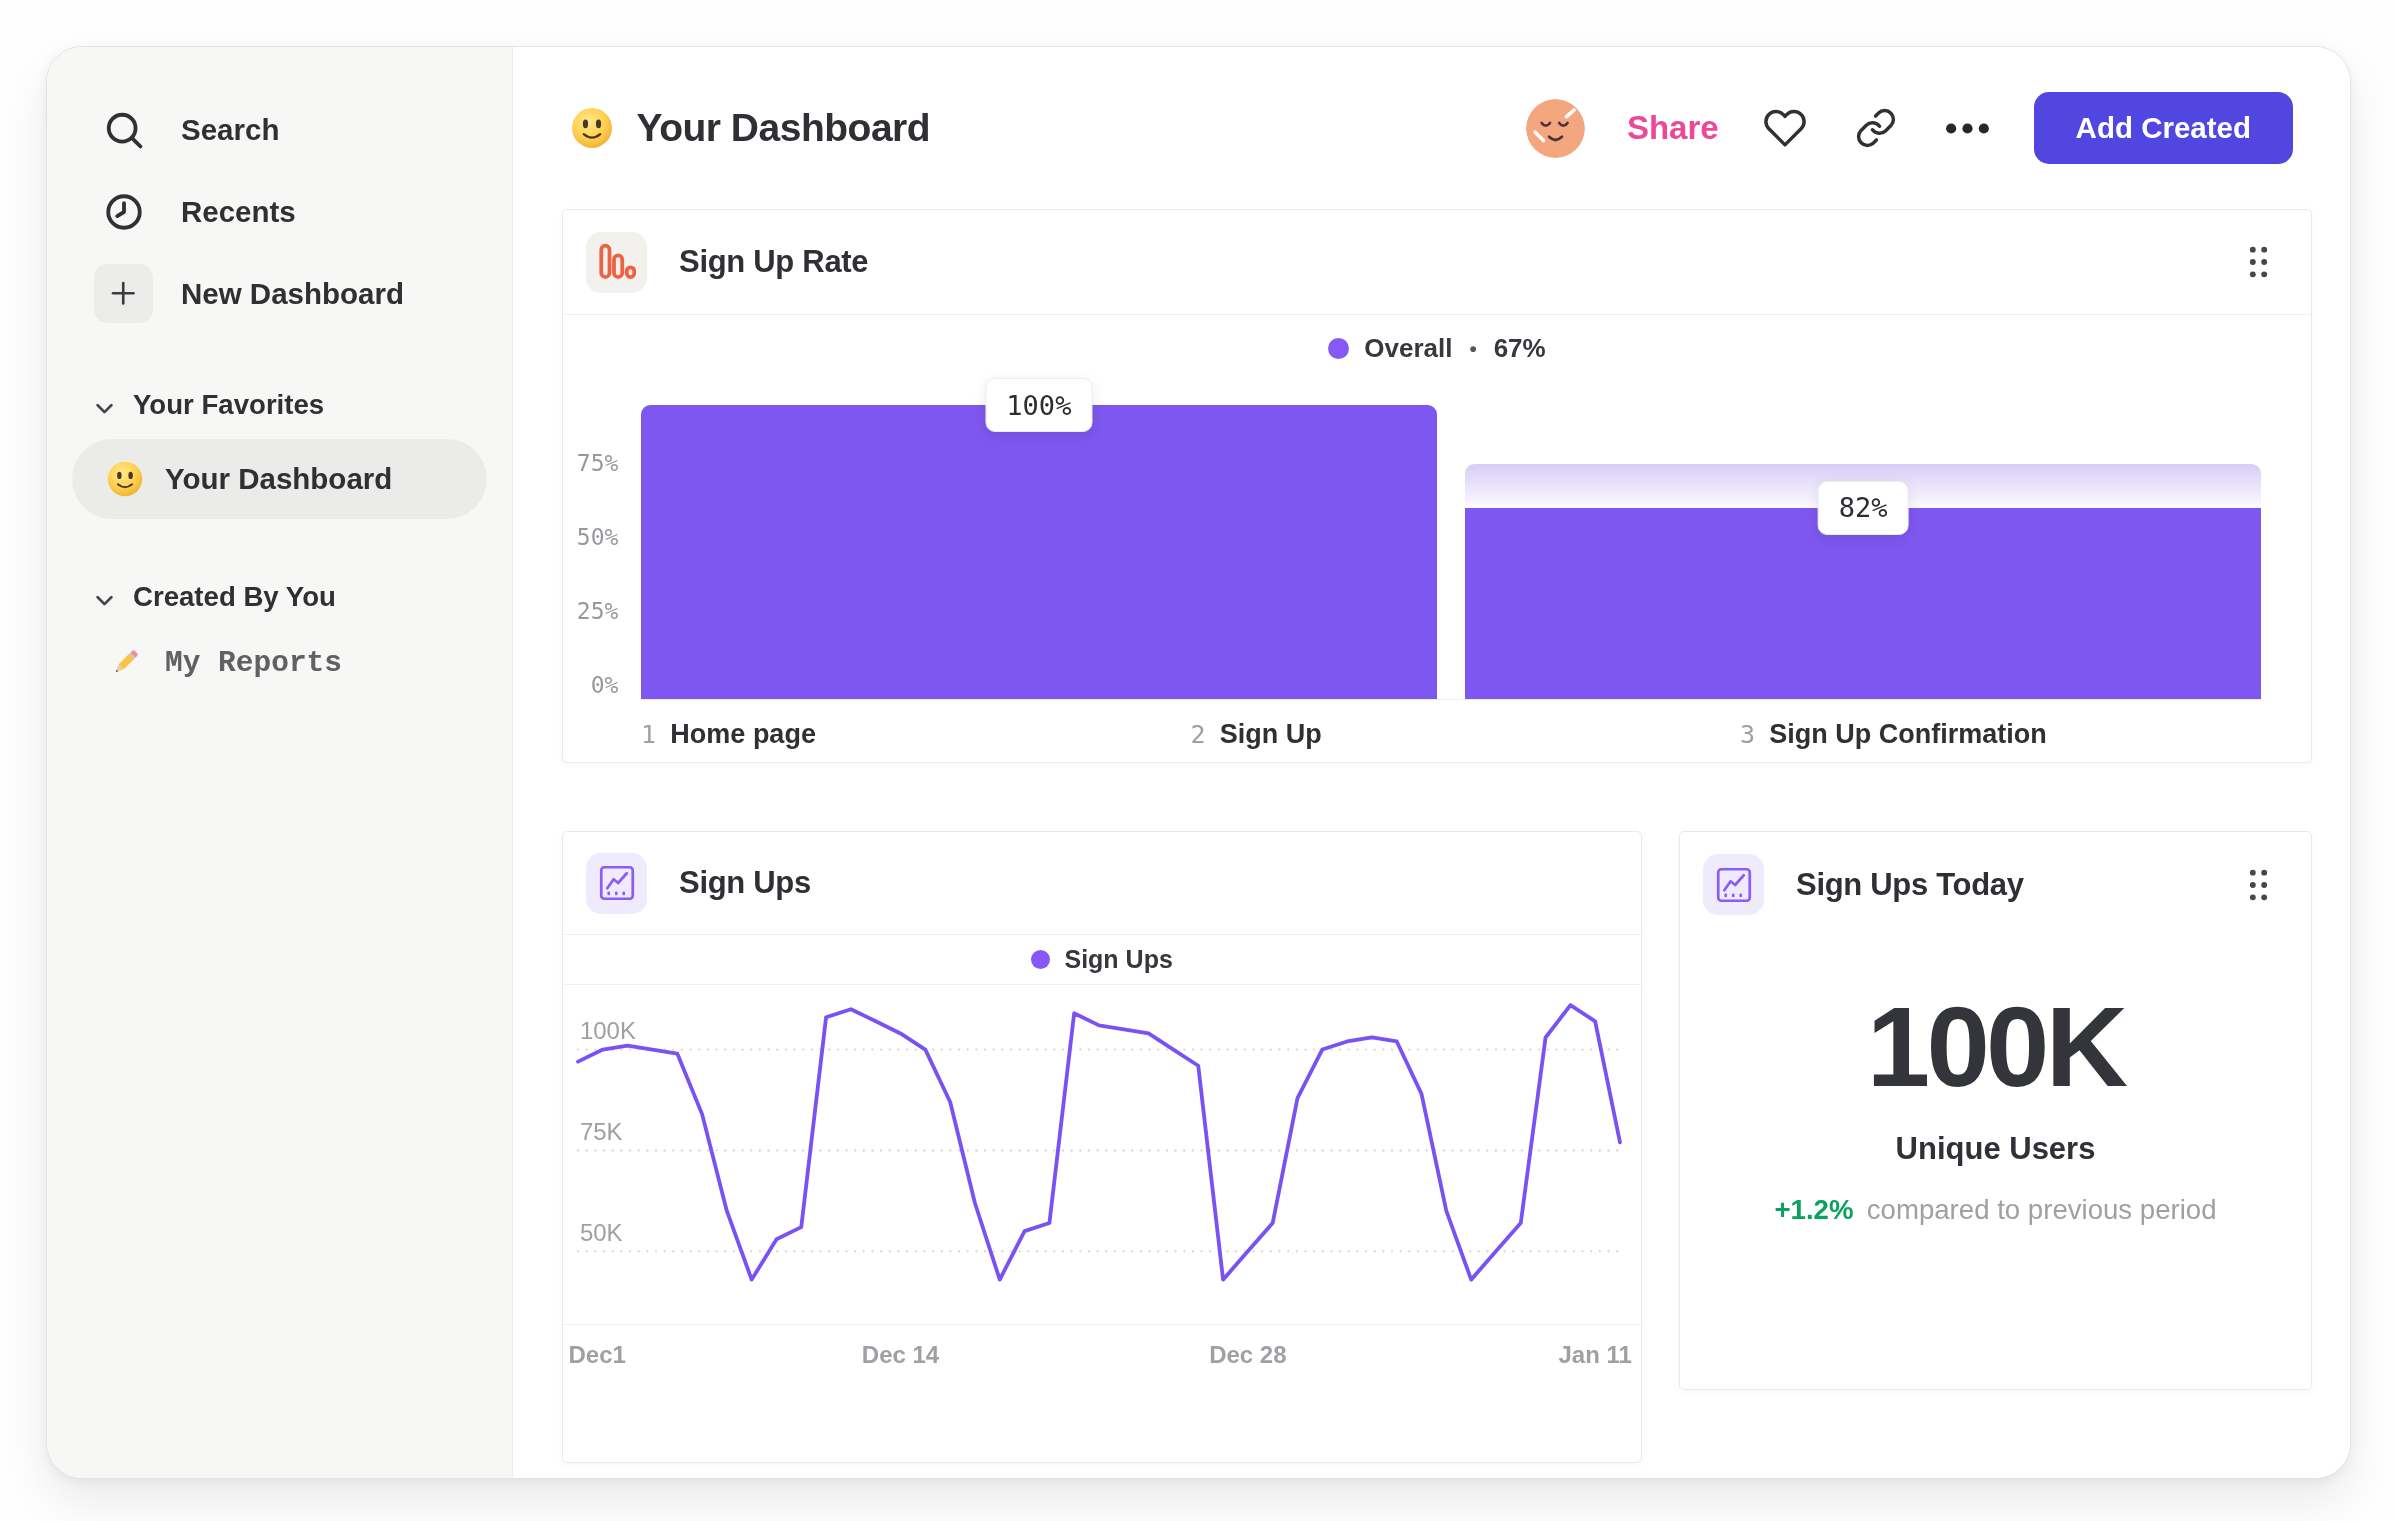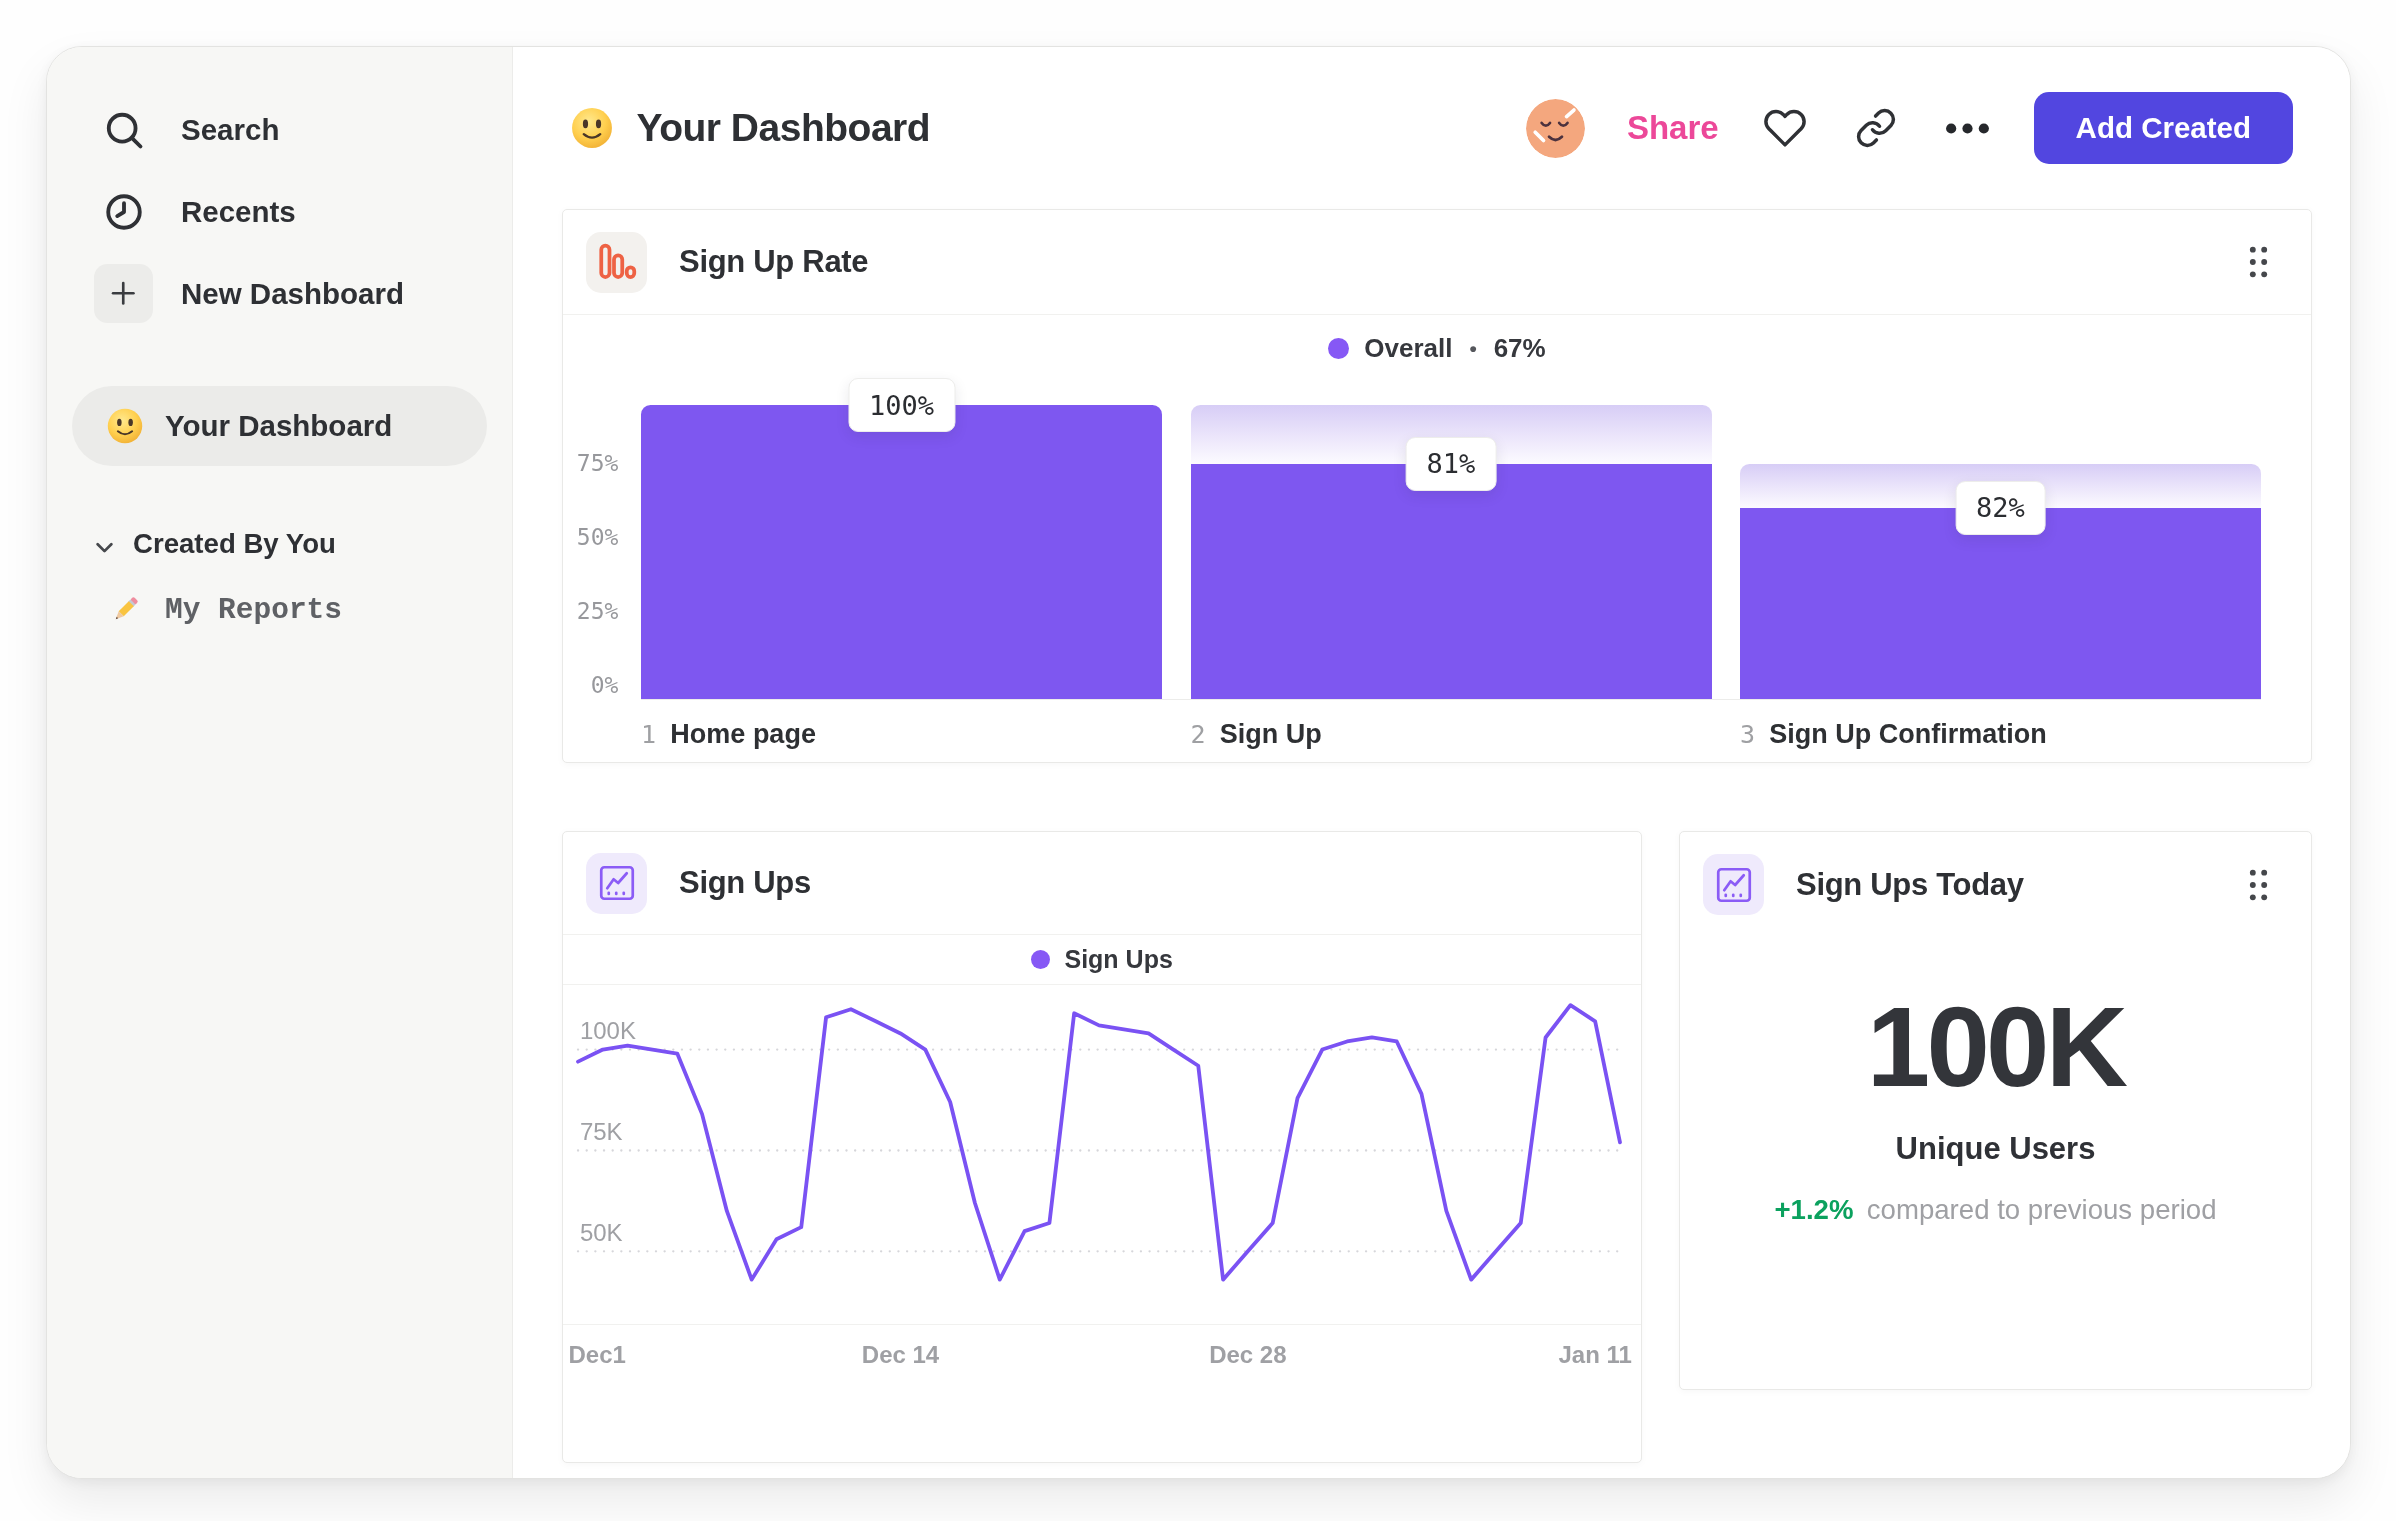--- a/index.html
+++ b/index.html
@@ -131,20 +131,28 @@
             <svg width="28.5" height="28.5" viewBox="0 0 28 28" fill="none" stroke="#3a3c40" stroke-width="2.6" stroke-linecap="round">
               <line x1="14" y1="4" x2="14" y2="24"></line>
                 <line x1="4" y1="14" x2="24" y2="14"></line>
             </svg>
           </span>
         </span>
         <span>New Dashboard</span>
       </div>
 
       <div class="side-section">
+        <div class="section-header">
+          <span>
+            <svg width="19" height="11.4" viewBox="0 0 16 10" fill="none" stroke="#46484c" stroke-width="2.4" stroke-linecap="round" stroke-linejoin="round">
+              <polyline points="2,2 8,8 14,2"></polyline>
+            </svg>
+          </span>
+          <span>Your Favorites</span>
+        </div>
         <div class="fav-item selected">
           <svg class="emoji" viewBox="0 0 64 64">
             <defs>
                 <radialGradient id="gy2" cx="42%" cy="34%" r="68%">
               <stop offset="0%" stop-color="#ffe98e"></stop>
                   <stop offset="62%" stop-color="#ffcf4e"></stop>
                   <stop offset="100%" stop-color="#f2b236"></stop>
             </radialGradient>
               </defs>
             <circle cx="32" cy="32" r="29" fill="url(#gy2)"></circle>
@@ -267,25 +275,20 @@
           <div class="funnel-yaxis" id="funnelYAxis">
               <div class="y-tick" style="top: calc(25% - 28.5px);">75%</div>
               <div class="y-tick" style="top: calc(50% - 28.5px);">50%</div>
               <div class="y-tick" style="top: calc(75% - 28.5px);">25%</div>
               <div class="y-tick" style="top: calc(100% - 28.5px);">0%</div>
             </div>
           <div class="funnel-bars" id="funnelBars">
               <div class="funnel-col">
                 <div class="f-solid cap" style="height: 100%;"></div>
                 <div class="bar-label" style="top: 0%;">100%</div>
-              </div>
-              <div class="funnel-col">
-                <div class="f-grad" style="height: 20%;"></div>
-                <div class="f-solid" style="height: 80%;"></div>
-                <div class="bar-label" style="top: 20%;">81%</div>
               </div>
               <div class="funnel-col">
                 <div class="f-grad" style="height: 15%;"></div>
                 <div class="f-solid" style="height: 65%;"></div>
                 <div class="bar-label" style="top: 35%;">82%</div>
               </div>
             </div>
         </div>
         <div class="funnel-xlabels" id="funnelXLabels">
             <div class="fx-cell">

